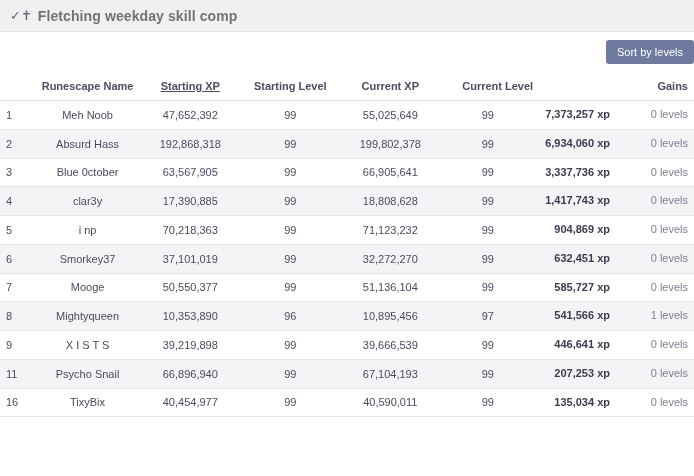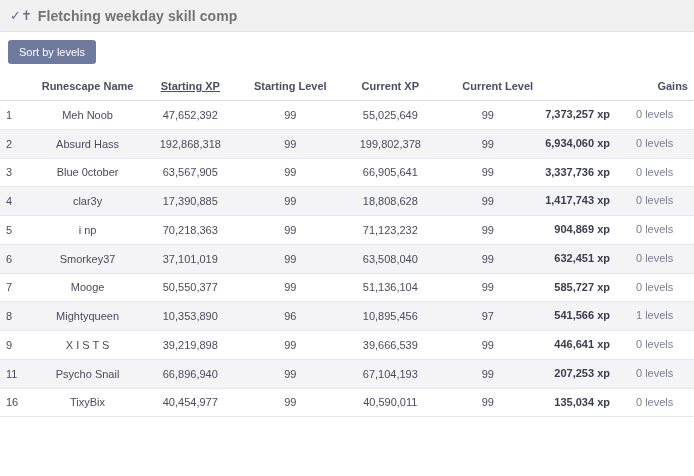--- a/index.html
+++ b/index.html
@@ -38,20 +38,21 @@
     color: #737373;
     letter-spacing: 0.1px;
   }
   
   .toolbar {
     height: 40px;
     display: flex;
     align-items: center;
     padding-left: 8px;
     box-sizing: border-box;
+    justify-content: flex-end;
   }
   .btn-sort {
     background: #6f7b9e;
     color: #ffffff;
     border: none;
     border-radius: 3px;
     font-size: 11px;
     font-family: "Liberation Sans", sans-serif;
     padding: 6px 11px;
     cursor: pointer;
@@ -105,21 +106,21 @@
   .gain-xp {
     font-weight: bold;
     color: #3c3c50;
     text-align: right;
     max-width: 74px;
     line-height: 1.25;
   }
   .gain-levels {
     color: #7d7d92;
     width: 52px;
-    text-align: left;
+    text-align: right;
     font-weight: normal;
   }
 </style>
 </head>
 <body>
 
 <div id="app">
 
   <div class="header">
     <span class="header-icon">✓✝</span>
@@ -211,21 +212,21 @@
               <span class="gain-xp">904,869 xp</span>
               <span class="gain-levels">0 levels</span>
             </div>
           </td>
         </tr>
         <tr>
           <td class="rank">6</td>
           <td class="name">Smorkey37</td>
           <td class="num">37,101,019</td>
           <td class="lvl">99</td>
-          <td class="num">63,508,040</td>
+          <td class="num">32,272,270</td>
           <td class="lvl">99</td>
           <td class="gain">
             <div class="gain-wrap">
               <span class="gain-xp">632,451 xp</span>
               <span class="gain-levels">0 levels</span>
             </div>
           </td>
         </tr>
         <tr>
           <td class="rank">7</td>

